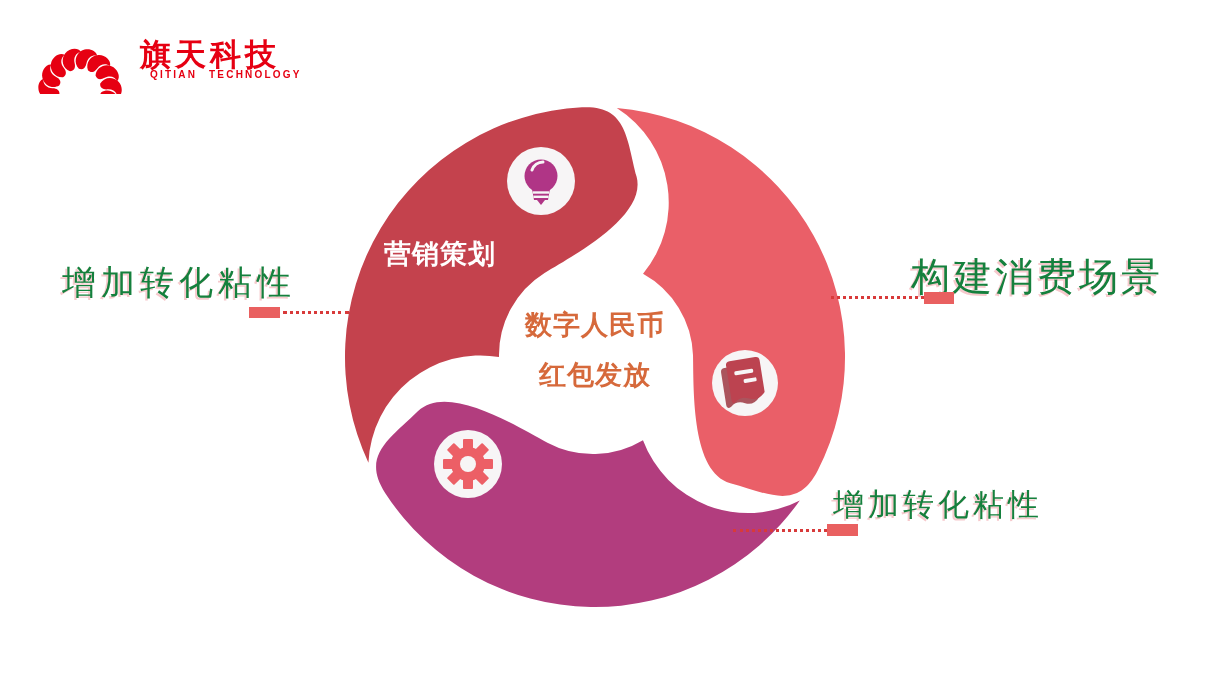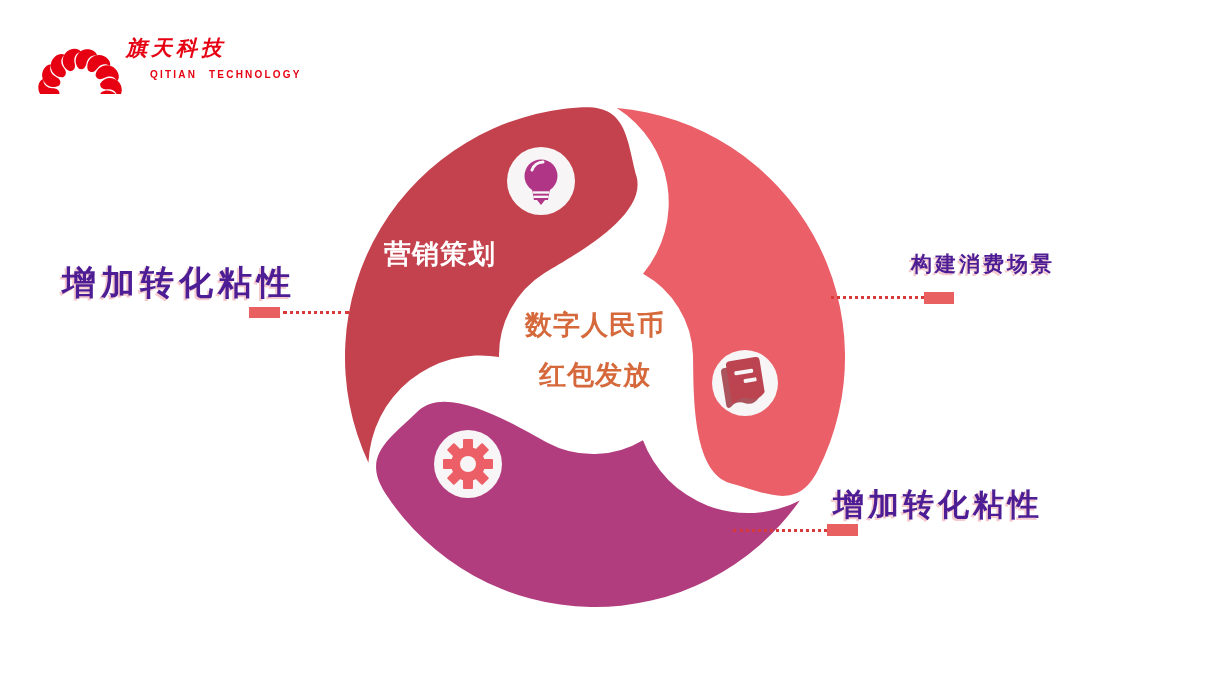--- a/index.html
+++ b/index.html
@@ -1,41 +1,41 @@
 <!DOCTYPE html>
 <html><head>
 <meta charset="utf-8">
 <style>
   html,body{margin:0;padding:0;background:#fff;}
   #stage{position:relative;width:1213px;height:677px;background:#ffffff;overflow:hidden;
          font-family:"Liberation Sans","DejaVu Sans",sans-serif;}
 
   
   #logo-mark{position:absolute;left:36px;top:24px;width:88px;height:70px;}
-  #logo-name{position:absolute;left:126px;top:34px;font-size:21px;font-weight:700;
-             letter-spacing:4px;color:#e60012;white-space:nowrap;font-style:italic;}
+  #logo-name{position:absolute;left:140px;top:34px;font-size:31px;font-weight:700;
+             letter-spacing:4px;color:#e60012;white-space:nowrap;}
   #logo-tagline{position:absolute;left:129px;top:69px;font-size:10px;font-weight:700;
                 letter-spacing:2.2px;word-spacing:7px;color:#e60012;white-space:nowrap;margin-left:21px;}
 
   
   #wheel{position:absolute;left:330px;top:92px;width:530px;height:530px;}
   .seg-label{position:absolute;transform:translate(-50%,-50%);color:#ffffff;
              font-size:27px;font-weight:700;letter-spacing:1px;white-space:nowrap;}
   #seg-label-0{left:440px;top:254px;}
   #seg-label-1{left:732px;top:245px;}
   #seg-label-2{left:594px;top:502px;}
   #center-title{position:absolute;left:595px;top:350px;transform:translate(-50%,-50%);
                 text-align:center;font-weight:700;font-size:27px;line-height:50px;
                 letter-spacing:1px;white-space:nowrap;}
 
   
-  .annot{position:absolute;color:#4c1d95;font-weight:700;white-space:nowrap;
+  .annot{position:absolute;color:#15803d;font-weight:400;white-space:nowrap;
          text-shadow:-2px 2px 0 rgba(224,60,72,0.28);}
   #annot-left{left:62px;top:260px;font-size:34px;letter-spacing:5px;}
-  #annot-rt{left:911px;top:250px;font-size:21px;letter-spacing:3px;}
+  #annot-rt{left:911px;top:250px;font-size:39px;letter-spacing:3px;}
   #annot-rb{left:833px;top:484px;font-size:31px;letter-spacing:4px;}
 
   .tag{position:absolute;height:11px;}
   #tag-left{left:249px;top:307px;width:31px;}
   #tag-rt{left:924px;top:292px;width:30px;height:12px;}
   #tag-rb{left:827px;top:524px;width:31px;height:12px;}
 
   .dots{position:absolute;height:0;border-top:3px dotted #d83a3a;}
   #dots-left{left:283px;top:311px;width:66px;}
   #dots-rt{left:831px;top:296px;width:93px;}

